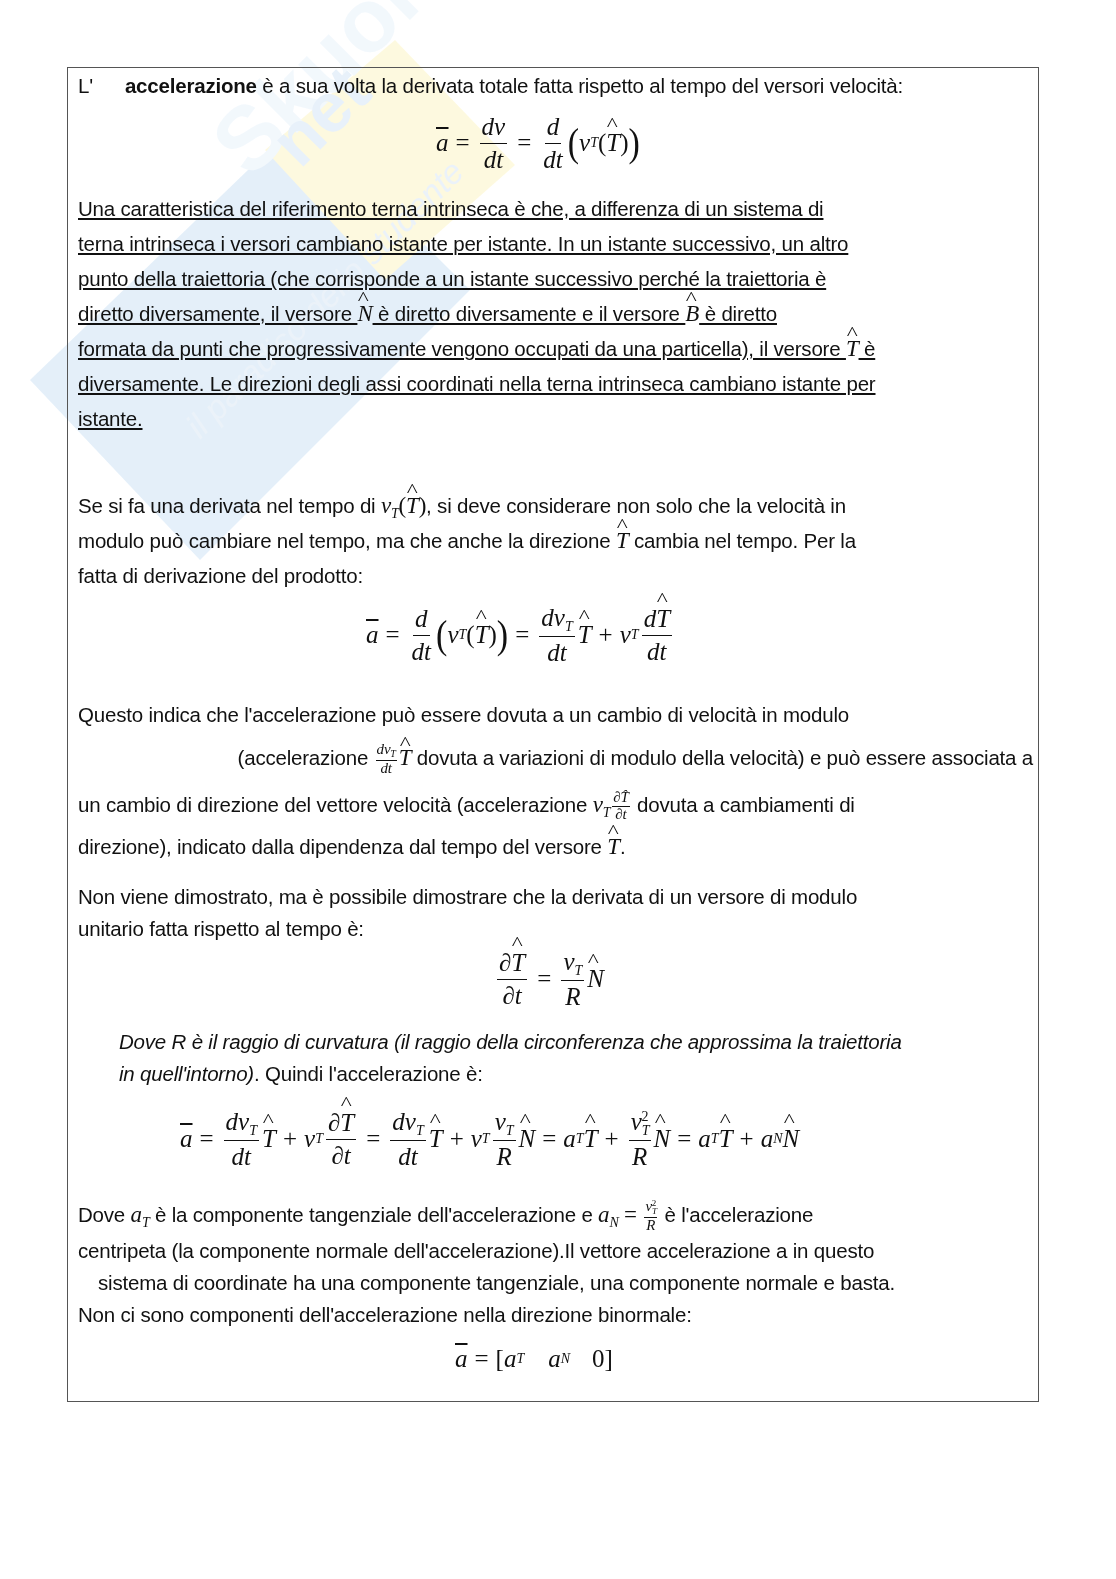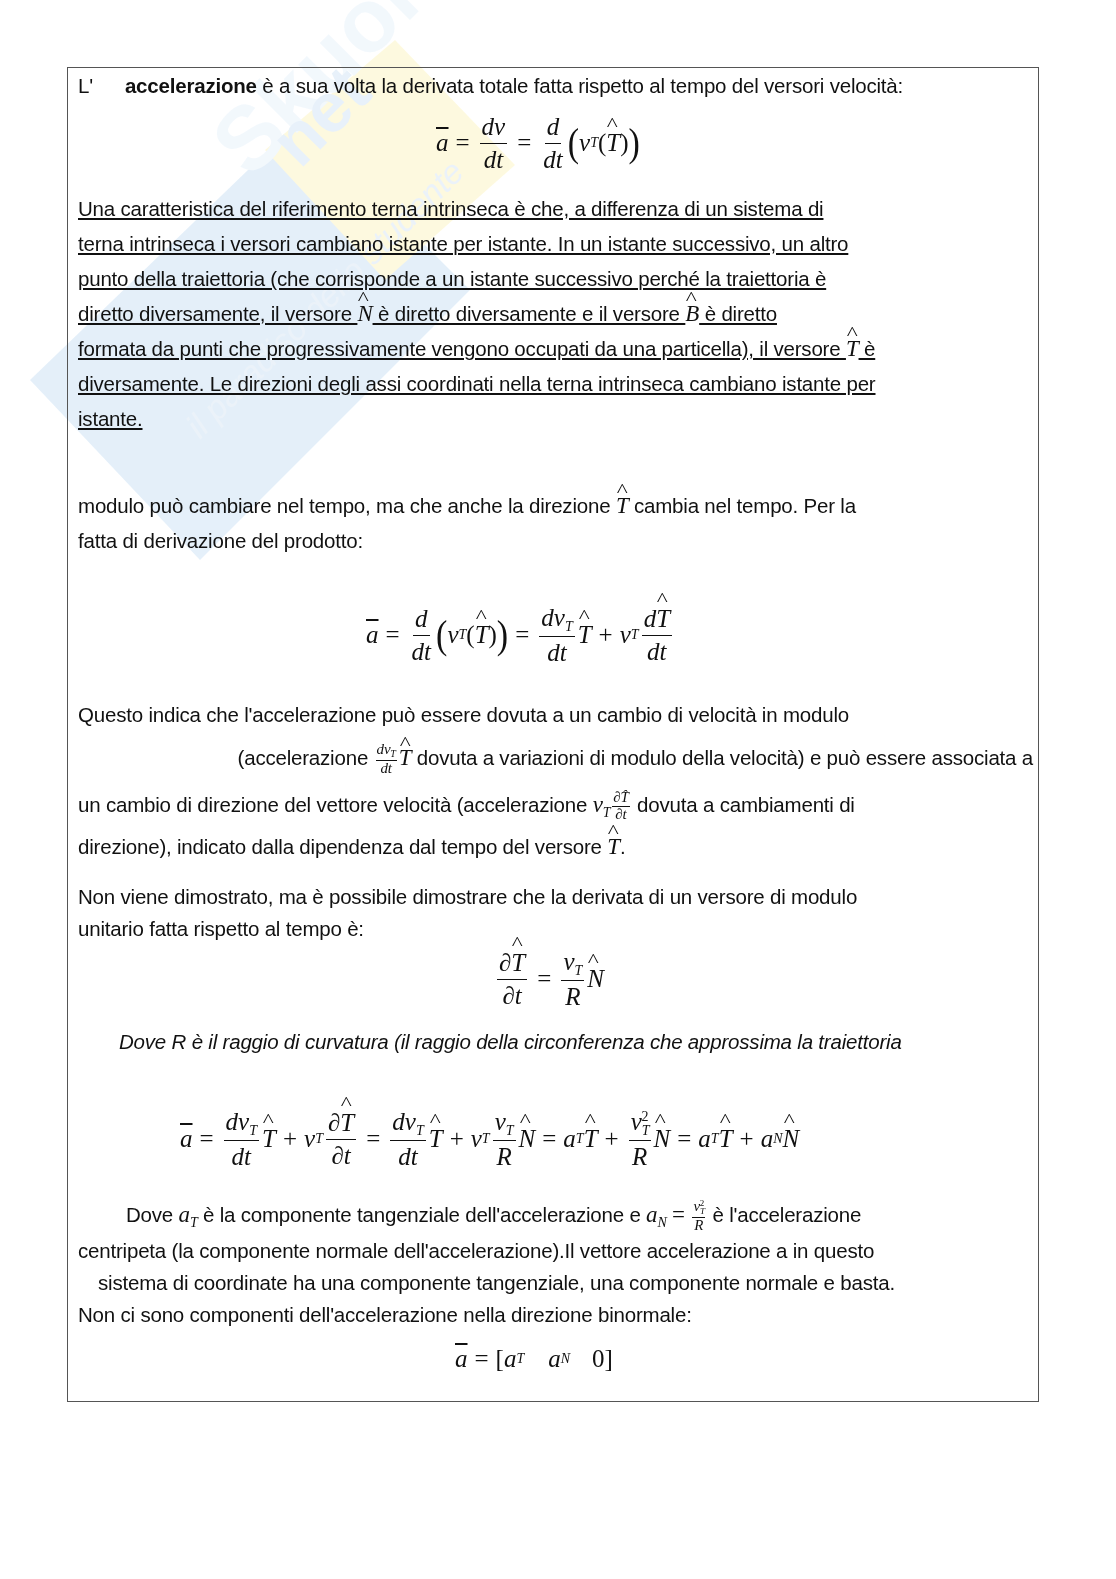--- a/index.html
+++ b/index.html
@@ -76,20 +76,21 @@
   <div class="line">Una caratteristica del riferimento terna intrinseca è che, a differenza di un sistema di</div>
   <div class="line">terna intrinseca i versori cambiano istante per istante. In un istante successivo, un altro</div>
   <div class="line">punto della traiettoria (che corrisponde a un istante successivo perché la traiettoria è</div>
   <div class="line"><span>diretto diversamente, il versore </span><span class="m hat">N</span><span> è diretto diversamente e il versore </span><span class="m hat">B</span><span> è diretto</span></div>
   <div class="line"><span>formata da punti che progressivamente vengono occupati da una particella), il versore </span><span class="m hat">T</span><span> è</span></div>
   <div class="line">diversamente. Le direzioni degli assi coordinati nella terna intrinseca cambiano istante per</div>
   <div class="line">istante.</div>
 </div>
 
 <div class="txt" style="top:488px;">
+  <div class="line"><span>Se si fa una derivata nel tempo di </span><span class="m">v</span><span class="sub">T</span><span class="mr">(</span><span class="m hat">T</span><span class="mr">)</span><span>, si deve considerare non solo che la velocità in</span></div>
   <div class="line"><span>modulo può cambiare nel tempo, ma che anche la direzione </span><span class="m hat">T</span><span> cambia nel tempo. Per la</span></div>
   <div class="line">fatta di derivazione del prodotto:</div>
 </div>
 
 <div class="eq" style="left:366px; top:604px;">
   <i class="bar">a</i>
   <span class="op">=</span>
   <span class="frac">
       <span class="num"><i>d</i></span>
       <span class="den"><i>dt</i></span>
@@ -135,20 +136,21 @@
   <span class="op">=</span>
   <span class="frac">
       <span class="num"><i>v</i><span class="sub">T</span></span>
       <span class="den"><i>R</i></span>
     </span>
   <i class="hat">N</i>
 </div>
 
 <div class="txt tight" style="top:1026px;">
   <div class="line ital">Dove R è il raggio di curvatura (il raggio della circonferenza che approssima la traiettoria</div>
+  <div class="line"><span class="ital">in quell'intorno)</span><span>. Quindi l'accelerazione è:</span></div>
 </div>
 
 <div class="eq" style="left:180px; top:1108px;" title="">
   <i class="bar">a</i>
     <span class="op">=</span>
   <span class="frac">
       <span class="num"><i>dv</i><span class="sub">T</span></span>
       <span class="den"><i>dt</i></span>
     </span>
     <i class="hat">T</i>
@@ -188,21 +190,21 @@
     <span class="sub">T</span>
     <i class="hat">T</i>
   <span class="op">+</span>
     <i>a</i>
     <span class="sub">N</span>
     <i class="hat">N</i>
 
 </div>
 
 <div class="txt" style="top:1195px;">
-  <div class="line" style="height:40px; line-height:40px;margin-left:48px;"><span>Dove </span><span class="m">a</span><span class="sub">T</span><span> è la componente tangenziale dell'accelerazione e </span><span class="m">a</span><span class="sub">N</span><span class="mr"> = </span><span class="sfrac">
+  <div class="line" style="height:40px; line-height:40px;"><span>Dove </span><span class="m">a</span><span class="sub">T</span><span> è la componente tangenziale dell'accelerazione e </span><span class="m">a</span><span class="sub">N</span><span class="mr"> = </span><span class="sfrac">
         <span class="num">v<span style="font-size:9px;vertical-align:-3px;">T</span><span style="font-size:9px;vertical-align:5px;font-style:normal;margin-left:-5px;">2</span></span>
         <span class="den">R</span>
       </span><span> è l'accelerazione</span></div>
   <div class="line" style="height:32px; line-height:32px;">centripeta (la componente normale dell'accelerazione).Il vettore accelerazione a in questo</div>
   <div class="line" style="height:32px; line-height:32px;margin-left:20px;">sistema di coordinate ha una componente tangenziale, una componente normale e basta.</div>
   <div class="line" style="height:32px; line-height:32px;">Non ci sono componenti dell'accelerazione nella direzione binormale:</div>
 </div>
 
 <div class="eq" style="left:455px; top:1345px;">
   <i class="bar">a</i>

